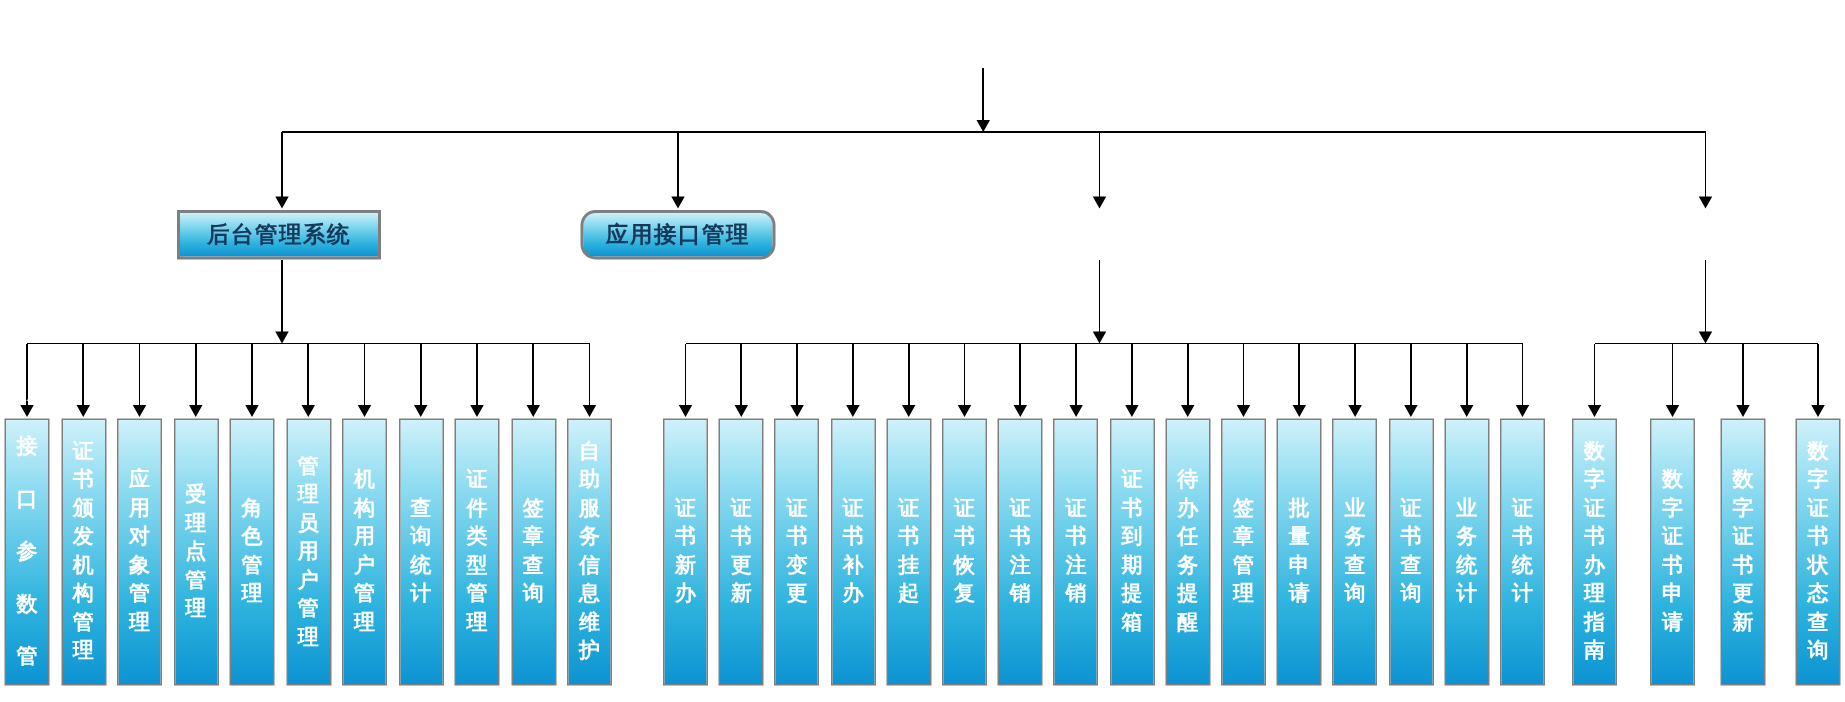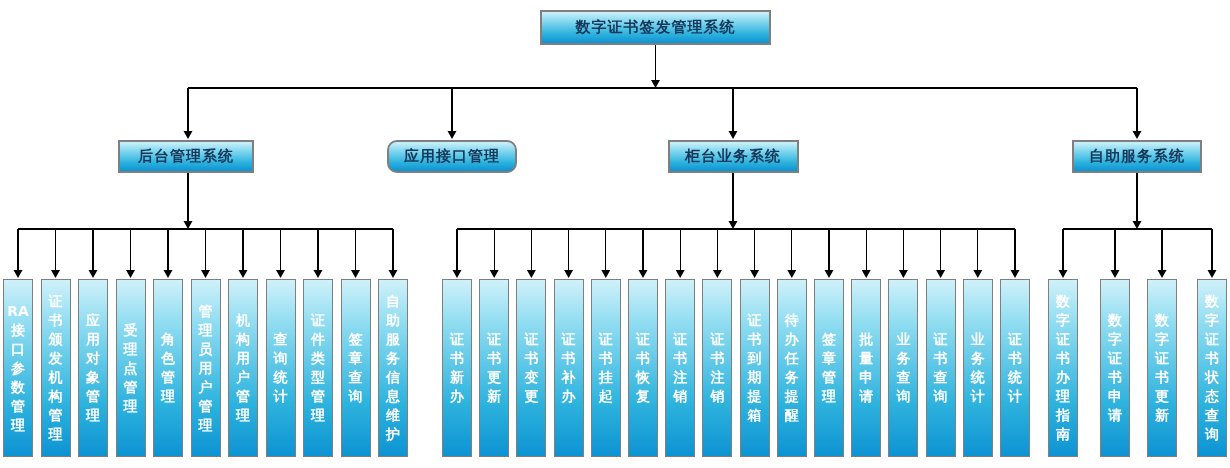--- a/index.html
+++ b/index.html
@@ -35,24 +35,23 @@
   .leaf .vch{display:block;line-height:19px;}
 </style>
 </head>
 <body>
 
 <div class="canvas">
     <svg width="1230" height="468" class="wires">
       <path d="M655.5 45L655.5 81M188 88L1137 88M188 88L188 132M452 88L452 132M733 88L733 132M1137 88L1137 132M188 173L188 222M18 229L393 229M18 229L18 270M55.5 229L55.5 270M93 229L93 270M130.5 229L130.5 270M168 229L168 270M205.5 229L205.5 270M243 229L243 270M280.5 229L280.5 270M318 229L318 270M355.5 229L355.5 270M393 229L393 270M733 173L733 222M457 229L1015 229M457 229L457 270M494.2 229L494.2 270M531.4 229L531.4 270M568.6 229L568.6 270M605.8 229L605.8 270M643 229L643 270M680.2 229L680.2 270M717.4000000000001 229L717.4000000000001 270M754.6 229L754.6 270M791.8 229L791.8 270M829 229L829 270M866.2 229L866.2 270M903.4000000000001 229L903.4000000000001 270M940.6 229L940.6 270M977.8000000000001 229L977.8000000000001 270M1015 229L1015 270M1137 173L1137 222M1063 229L1212 229M1063 229L1063 270M1115 229L1115 270M1162 229L1162 270M1212 229L1212 270" stroke="#000000" fill="none" stroke-width="1.3" shape-rendering="crispEdges"></path>
       <path d="M651 80L660 80L655.5 88ZM183.5 131L192.5 131L188 139ZM447.5 131L456.5 131L452 139ZM728.5 131L737.5 131L733 139ZM1132.5 131L1141.5 131L1137 139ZM183.5 221L192.5 221L188 229ZM13.5 270L22.5 270L18 278ZM51 270L60 270L55.5 278ZM88.5 270L97.5 270L93 278ZM126 270L135 270L130.5 278ZM163.5 270L172.5 270L168 278ZM201 270L210 270L205.5 278ZM238.5 270L247.5 270L243 278ZM276 270L285 270L280.5 278ZM313.5 270L322.5 270L318 278ZM351 270L360 270L355.5 278ZM388.5 270L397.5 270L393 278ZM728.5 221L737.5 221L733 229ZM452.5 270L461.5 270L457 278ZM489.7 270L498.7 270L494.2 278ZM526.9 270L535.9 270L531.4 278ZM564.1 270L573.1 270L568.6 278ZM601.3 270L610.3 270L605.8 278ZM638.5 270L647.5 270L643 278ZM675.7 270L684.7 270L680.2 278ZM712.9000000000001 270L721.9000000000001 270L717.4000000000001 278ZM750.1 270L759.1 270L754.6 278ZM787.3 270L796.3 270L791.8 278ZM824.5 270L833.5 270L829 278ZM861.7 270L870.7 270L866.2 278ZM898.9000000000001 270L907.9000000000001 270L903.4000000000001 278ZM936.1 270L945.1 270L940.6 278ZM973.3000000000001 270L982.3000000000001 270L977.8000000000001 278ZM1010.5 270L1019.5 270L1015 278ZM1132.5 221L1141.5 221L1137 229ZM1058.5 270L1067.5 270L1063 278ZM1110.5 270L1119.5 270L1115 278ZM1157.5 270L1166.5 270L1162 278ZM1207.5 270L1216.5 270L1212 278Z" fill="#000000"></path>
     </svg>
-  <div class="box lvl" id="root-box" style="left: 540px; top: 10px; width: 231px; height: 35px;">数字证书签发管理系统</div>
 
 <div class="box lvl" style="left: 118px; top: 140px; width: 136px; height: 33px;">后台管理系统</div>
-    <div class="box leaf" style="left: 3px; top: 279px; width: 30px; height: 178px;">
+    <div class="box leaf" style="left: 3px; top: 279px; width: 30px; height: 178px; gap: 16px;">
       <span class="vch">RA</span>
       <span class="vch">接</span>
       <span class="vch">口</span>
       <span class="vch">参</span>
       <span class="vch">数</span>
       <span class="vch">管</span>
       <span class="vch">理</span>
     </div>
     <div class="box leaf" style="left: 40.5px; top: 279px; width: 30px; height: 178px;">
       <span class="vch">证</span>
@@ -126,21 +125,20 @@
       <span class="vch">自</span>
       <span class="vch">助</span>
       <span class="vch">服</span>
       <span class="vch">务</span>
       <span class="vch">信</span>
       <span class="vch">息</span>
       <span class="vch">维</span>
       <span class="vch">护</span>
     </div>
     <div class="box lvl" style="left: 387px; top: 140px; width: 130px; height: 33px; border-radius: 10px;">应用接口管理</div>
-    <div class="box lvl" style="left: 667.5px; top: 140px; width: 131px; height: 33px;">柜台业务系统</div>
     <div class="box leaf" style="left: 442px; top: 279px; width: 30px; height: 178px;">
       <span class="vch">证</span>
       <span class="vch">书</span>
       <span class="vch">新</span>
       <span class="vch">办</span>
     </div>
     <div class="box leaf" style="left: 479.2px; top: 279px; width: 30px; height: 178px;">
       <span class="vch">证</span>
       <span class="vch">书</span>
       <span class="vch">更</span>
@@ -227,21 +225,20 @@
       <span class="vch">务</span>
       <span class="vch">统</span>
       <span class="vch">计</span>
     </div>
     <div class="box leaf" style="left: 1000px; top: 279px; width: 30px; height: 178px;">
       <span class="vch">证</span>
       <span class="vch">书</span>
       <span class="vch">统</span>
       <span class="vch">计</span>
     </div>
-    <div class="box lvl" style="left: 1072px; top: 140px; width: 130px; height: 33px;">自助服务系统</div>
     <div class="box leaf" style="left: 1048px; top: 279px; width: 30px; height: 178px;">
       <span class="vch">数</span>
       <span class="vch">字</span>
       <span class="vch">证</span>
       <span class="vch">书</span>
       <span class="vch">办</span>
       <span class="vch">理</span>
       <span class="vch">指</span>
       <span class="vch">南</span>
     </div>

